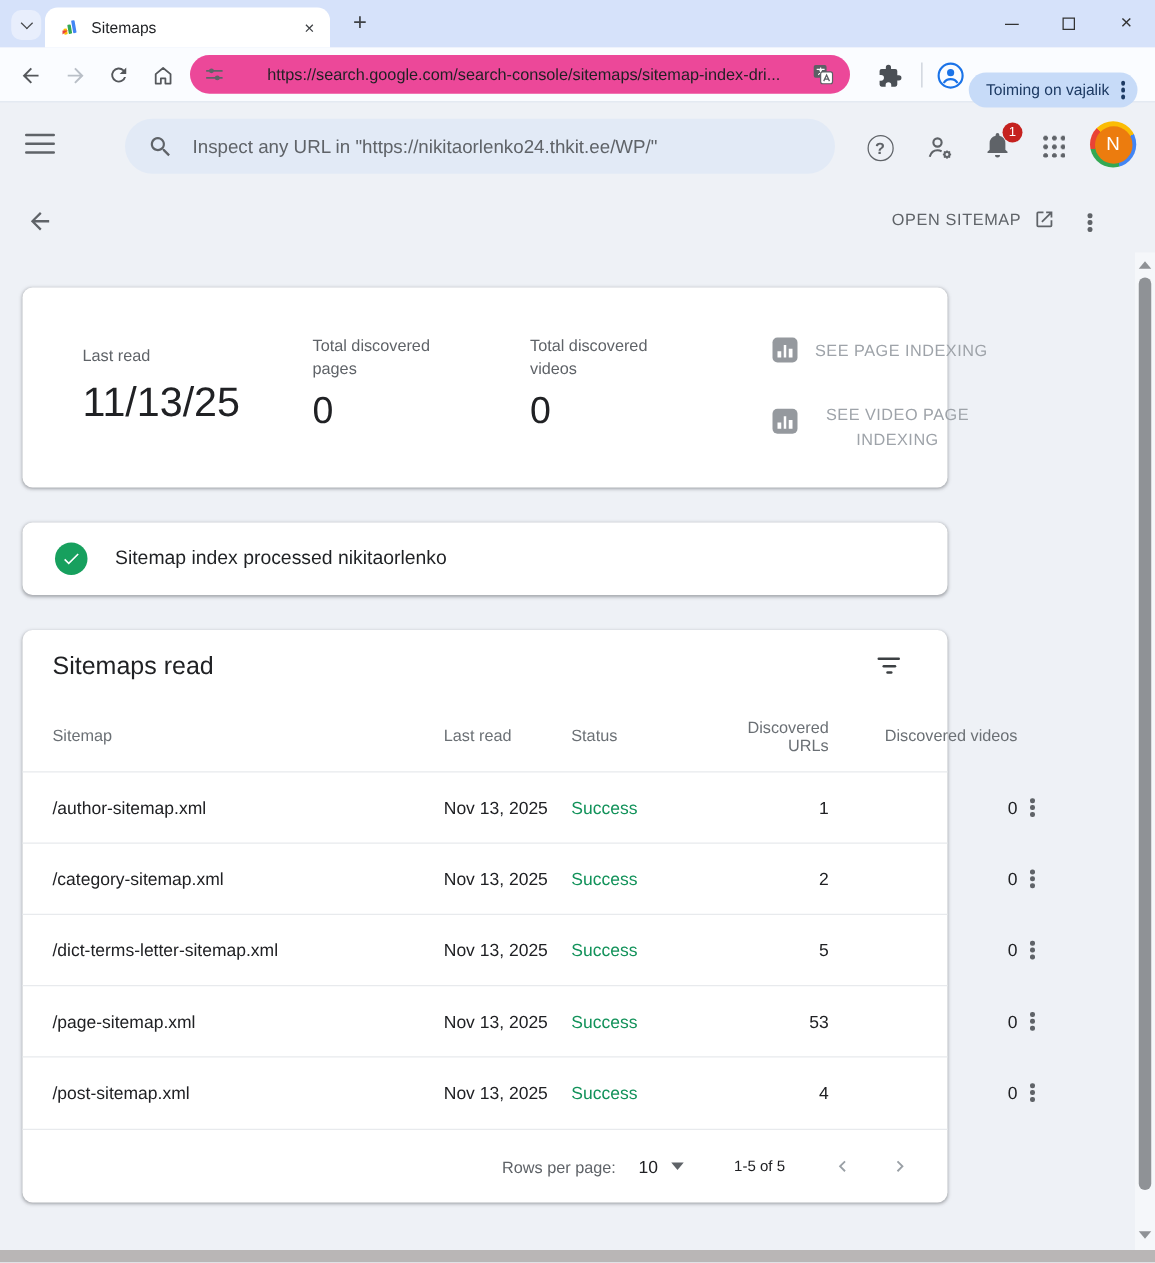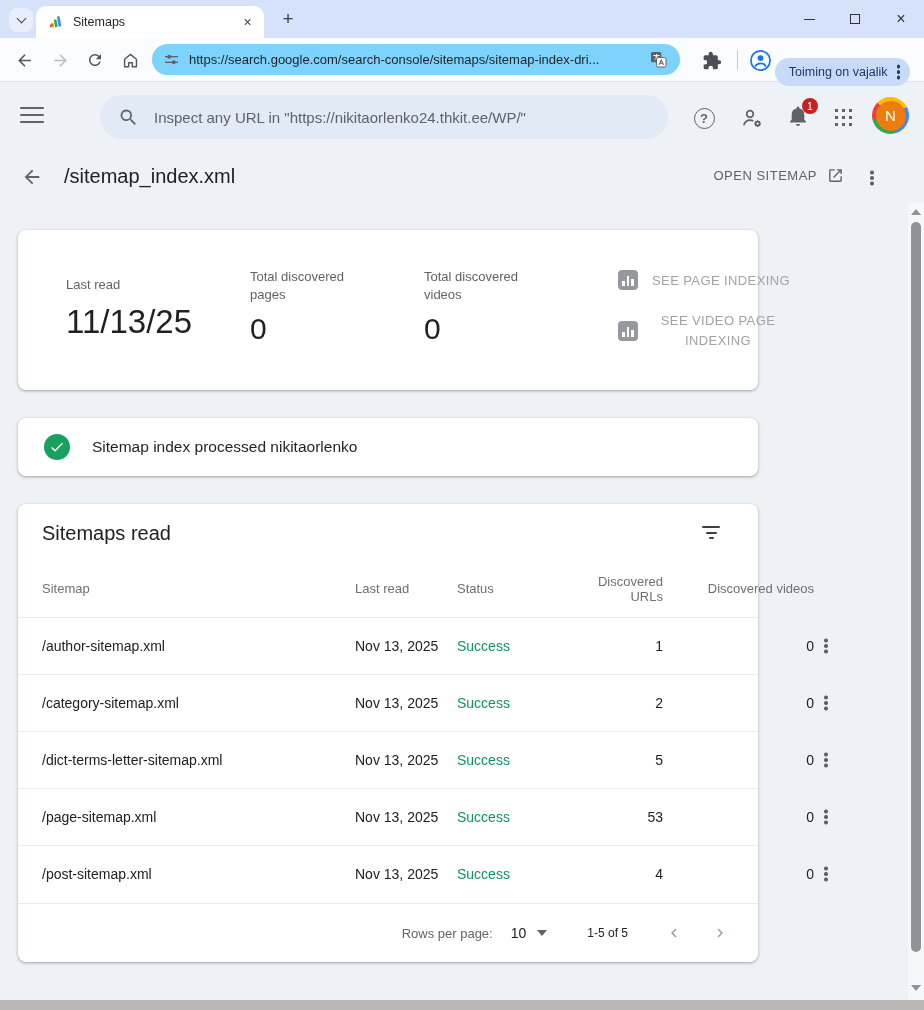--- a/index.html
+++ b/index.html
@@ -19,21 +19,21 @@
   .tab-close { width:17px; height:17px; border-radius:50%; display:flex; align-items:center; justify-content:center; font-size:14px; color:#3f4246; cursor:pointer; }
   .new-tab { position:absolute; left:276px; top:7px; width:24px; height:24px; display:flex; align-items:center; justify-content:center; font-size:19px; color:#3f4246; cursor:pointer; }
   .win-controls { position:absolute; right:0; top:0; height:38px; display:flex; }
   .win-btn { width:46px; height:38px; display:flex; align-items:center; justify-content:center; color:#333; cursor:pointer; }
   .glyph-min { width:11px; height:0; border-top:1.3px solid #333; display:block; }
   .glyph-max { width:10px; height:10px; border:1.3px solid #333; display:block; }
   .glyph-x { font-size:16px; line-height:1; }
 
   .toolbar { position:absolute; top:38px; left:0; right:0; height:44px; background:#fafcff; border-bottom:1px solid #dde3ee; }
   .nav-ico { position:absolute; top:10px; width:24px; height:24px; display:flex; align-items:center; justify-content:center; cursor:pointer; }
-  .urlbar { position:absolute; left:152px; top:6px; width:528px; height:31px; background:#7dd3fc; border-radius:16px; display:flex; align-items:center; padding:0 12px; cursor:text; }
+  .urlbar { position:absolute; left:152px; top:6px; width:528px; height:31px; background:#ec4899; border-radius:16px; display:flex; align-items:center; padding:0 12px; cursor:text;text-align:center; }
   .url-text { font-size:13px; color:#1f2124; margin-left:10px; flex:1; white-space:nowrap; overflow:hidden; }
   .tool-sep { position:absolute; left:737px; top:12px; width:1px; height:20px; background:#c7cdd8; }
   .chip { position:absolute; right:14px; top:20px; height:28px; border-radius:14px; background:#c7dbf8; display:flex; align-items:center; gap:9px; padding:0 10px 0 14px; color:#1d3a63; cursor:pointer;justify-content:center; }
   .chip-label { font-size:12.5px; }
   .kebab { width:3.5px; height:3.5px; border-radius:50%; background:currentColor; box-shadow:0 -5.5px 0 currentColor, 0 5.5px 0 currentColor; }
 
   
   .gsc-header { position:absolute; top:82px; left:0; right:0; height:70px; }
   .hamburger { position:absolute; left:20px; top:25px; width:24px; cursor:pointer; }
   .hamburger span { display:block; height:2px; background:#5f6368; margin-bottom:5px; border-radius:1px; }
@@ -70,21 +70,21 @@
   .m-num   { font-size:30px; color:#202124; margin-top:8px; }
   .metric-1 { left:48px;  top:46px; }
   .metric-2 { left:232px; top:38px; width:118px; }
   .metric-3 { left:406px; top:38px; width:118px; }
   .links { position:absolute; left:600px; top:40px; width:230px; color:#9ea3a9; font-size:13px; font-weight:500; letter-spacing:.4px; }
   .link-row { display:flex; align-items:center; gap:14px; cursor:pointer; }
   .link-row + .link-row { margin-top:21px; }
   .chart-ico { width:20px; height:20px; border-radius:4px; background:#95999e; display:flex; align-items:flex-end; justify-content:center; gap:2px; padding-bottom:4px; flex:0 0 auto; }
   .chart-ico i { display:block; width:2.6px; background:#fff; }
   .b1{height:5px;} .b2{height:10px;} .b3{height:7px;}
-  .link-2line { width:132px; text-align:center; line-height:20px; }
+  .link-2line { width:132px; text-align:center; line-height:20px;margin-top:11px; }
 
   .check-circle { position:absolute; left:26px; top:16px; width:26px; height:26px; border-radius:50%; background:#17a05e; display:flex; align-items:center; justify-content:center; }
   .banner-msg { position:absolute; left:74px; top:0; height:58px; display:flex; align-items:center; font-size:15.5px; color:#1f2124; }
 
   .tbl-title { position:absolute; left:24px; top:18px; font-size:20px; color:#202124; }
   .filter-ico { position:absolute; right:38px; top:22px; width:18px; cursor:pointer; }
   .filter-ico span { display:block; height:2px; background:#3c4043; margin:0 auto 3.5px; border-radius:1px; }
   .f1{width:18px;} .f2{width:11px;} .f3{width:5px;}
   .tgrid { display:grid; grid-template-columns:313px 102px 106px 100px 151px 1fr; padding-left:24px; align-items:center; }
   .thead { position:absolute; top:56px; left:0; right:0; height:57px; color:#6b7075; font-size:13px; font-weight:500; }
@@ -232,21 +232,20 @@
     <span class="avatar-inner">N</span>
   </div>
 </div>
 
 <div class="page-head">
   <div class="back-btn">
     <svg width="22" height="22" viewBox="0 0 24 24" fill="#5f6368">
         <path d="M20 11H7.8l5.6-5.6L12 4l-8 8 8 8 1.4-1.4L7.8 13H20v-2z"></path>
       </svg>
   </div>
-  <div class="page-title">/sitemap_index.xml</div>
   <div class="open-sitemap">
     <span>OPEN SITEMAP</span>
     <svg width="17" height="17" viewBox="0 0 24 24" fill="#5f6368">
         <path d="M19 19H5V5h6V3H5a2 2 0 0 0-2 2v14a2 2 0 0 0 2 2h14a2 2 0 0 0 2-2v-6h-2Z"></path>
         <path d="M14 3v2h3.6l-9.1 9.1 1.4 1.4L19 6.4V10h2V3Z"></path>
       </svg>
   </div>
   <div class="ph-kebab">
       <span class="kebab"></span>
     </div>

